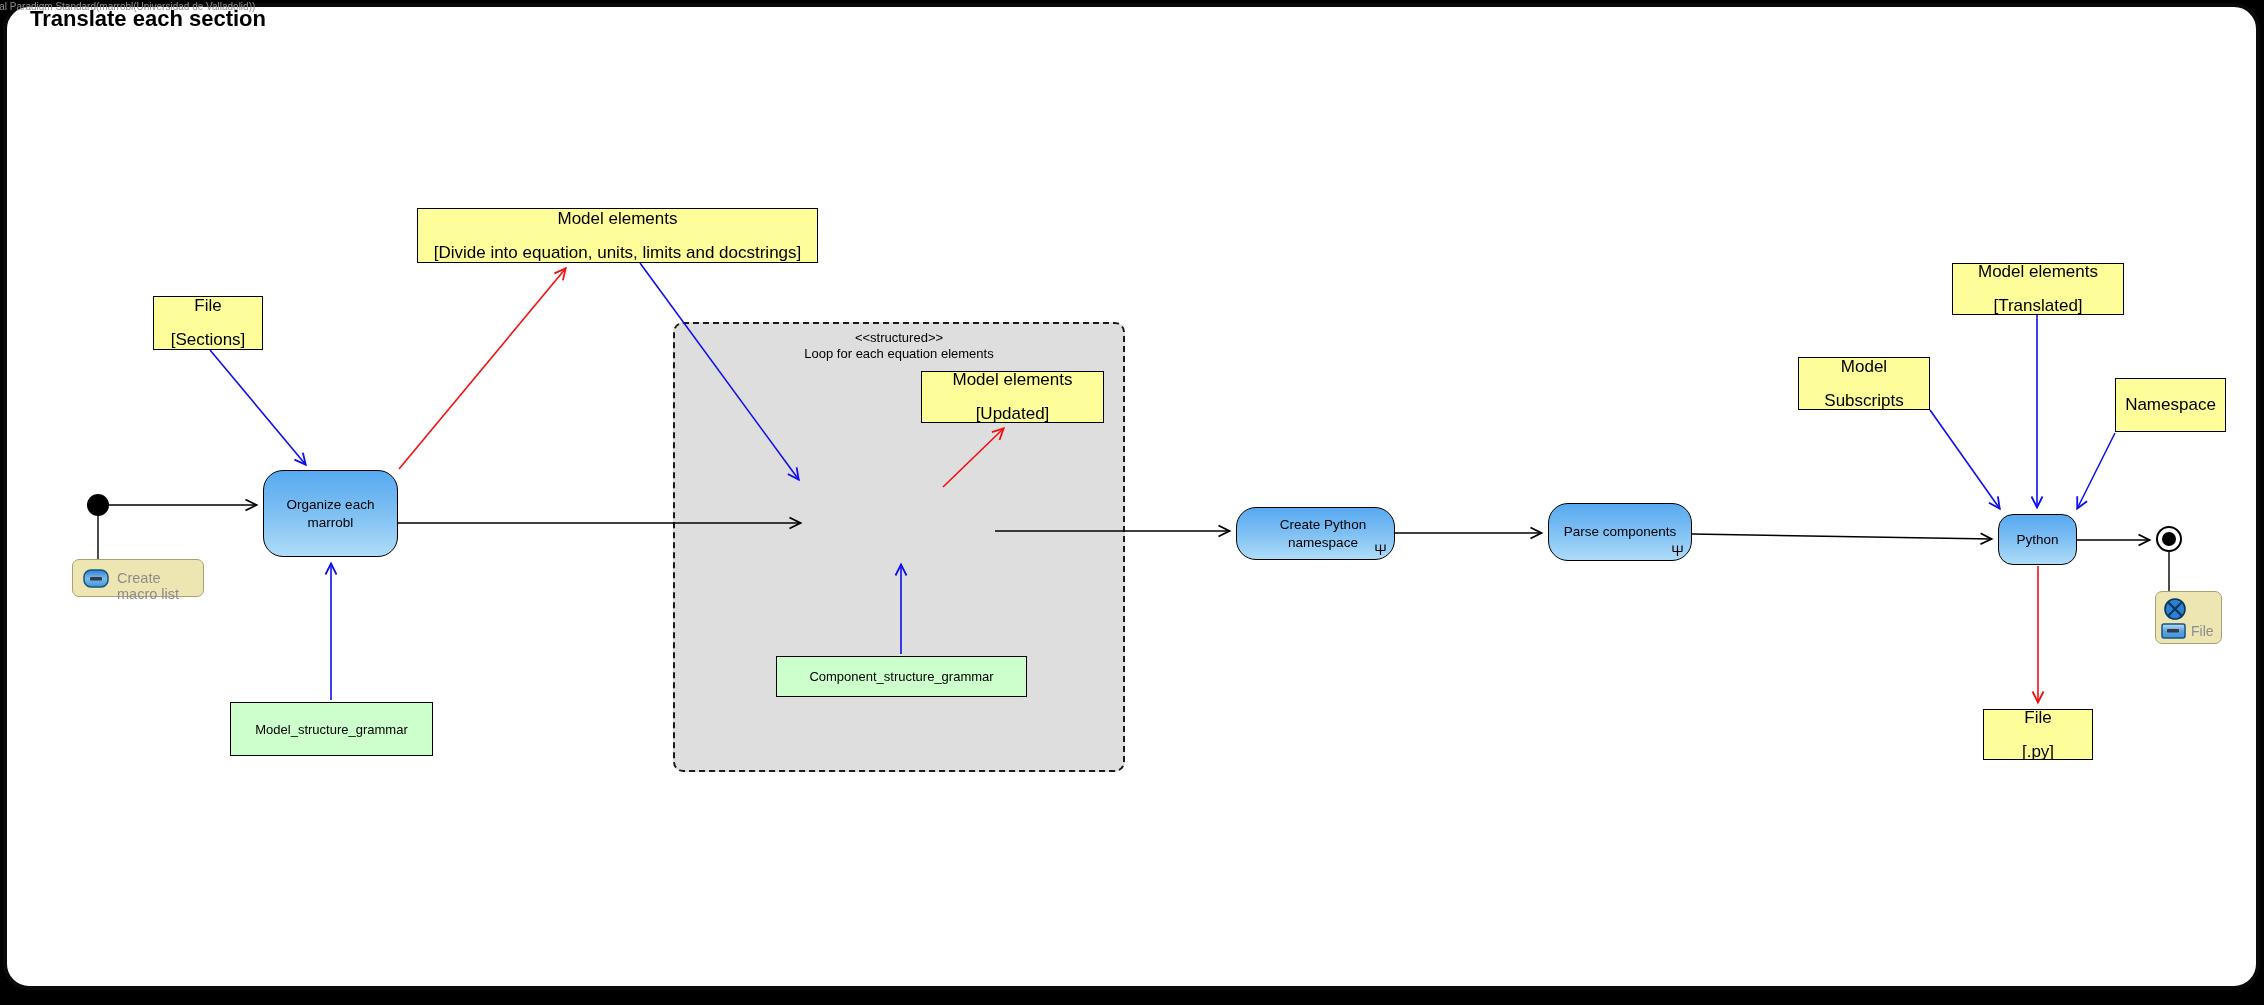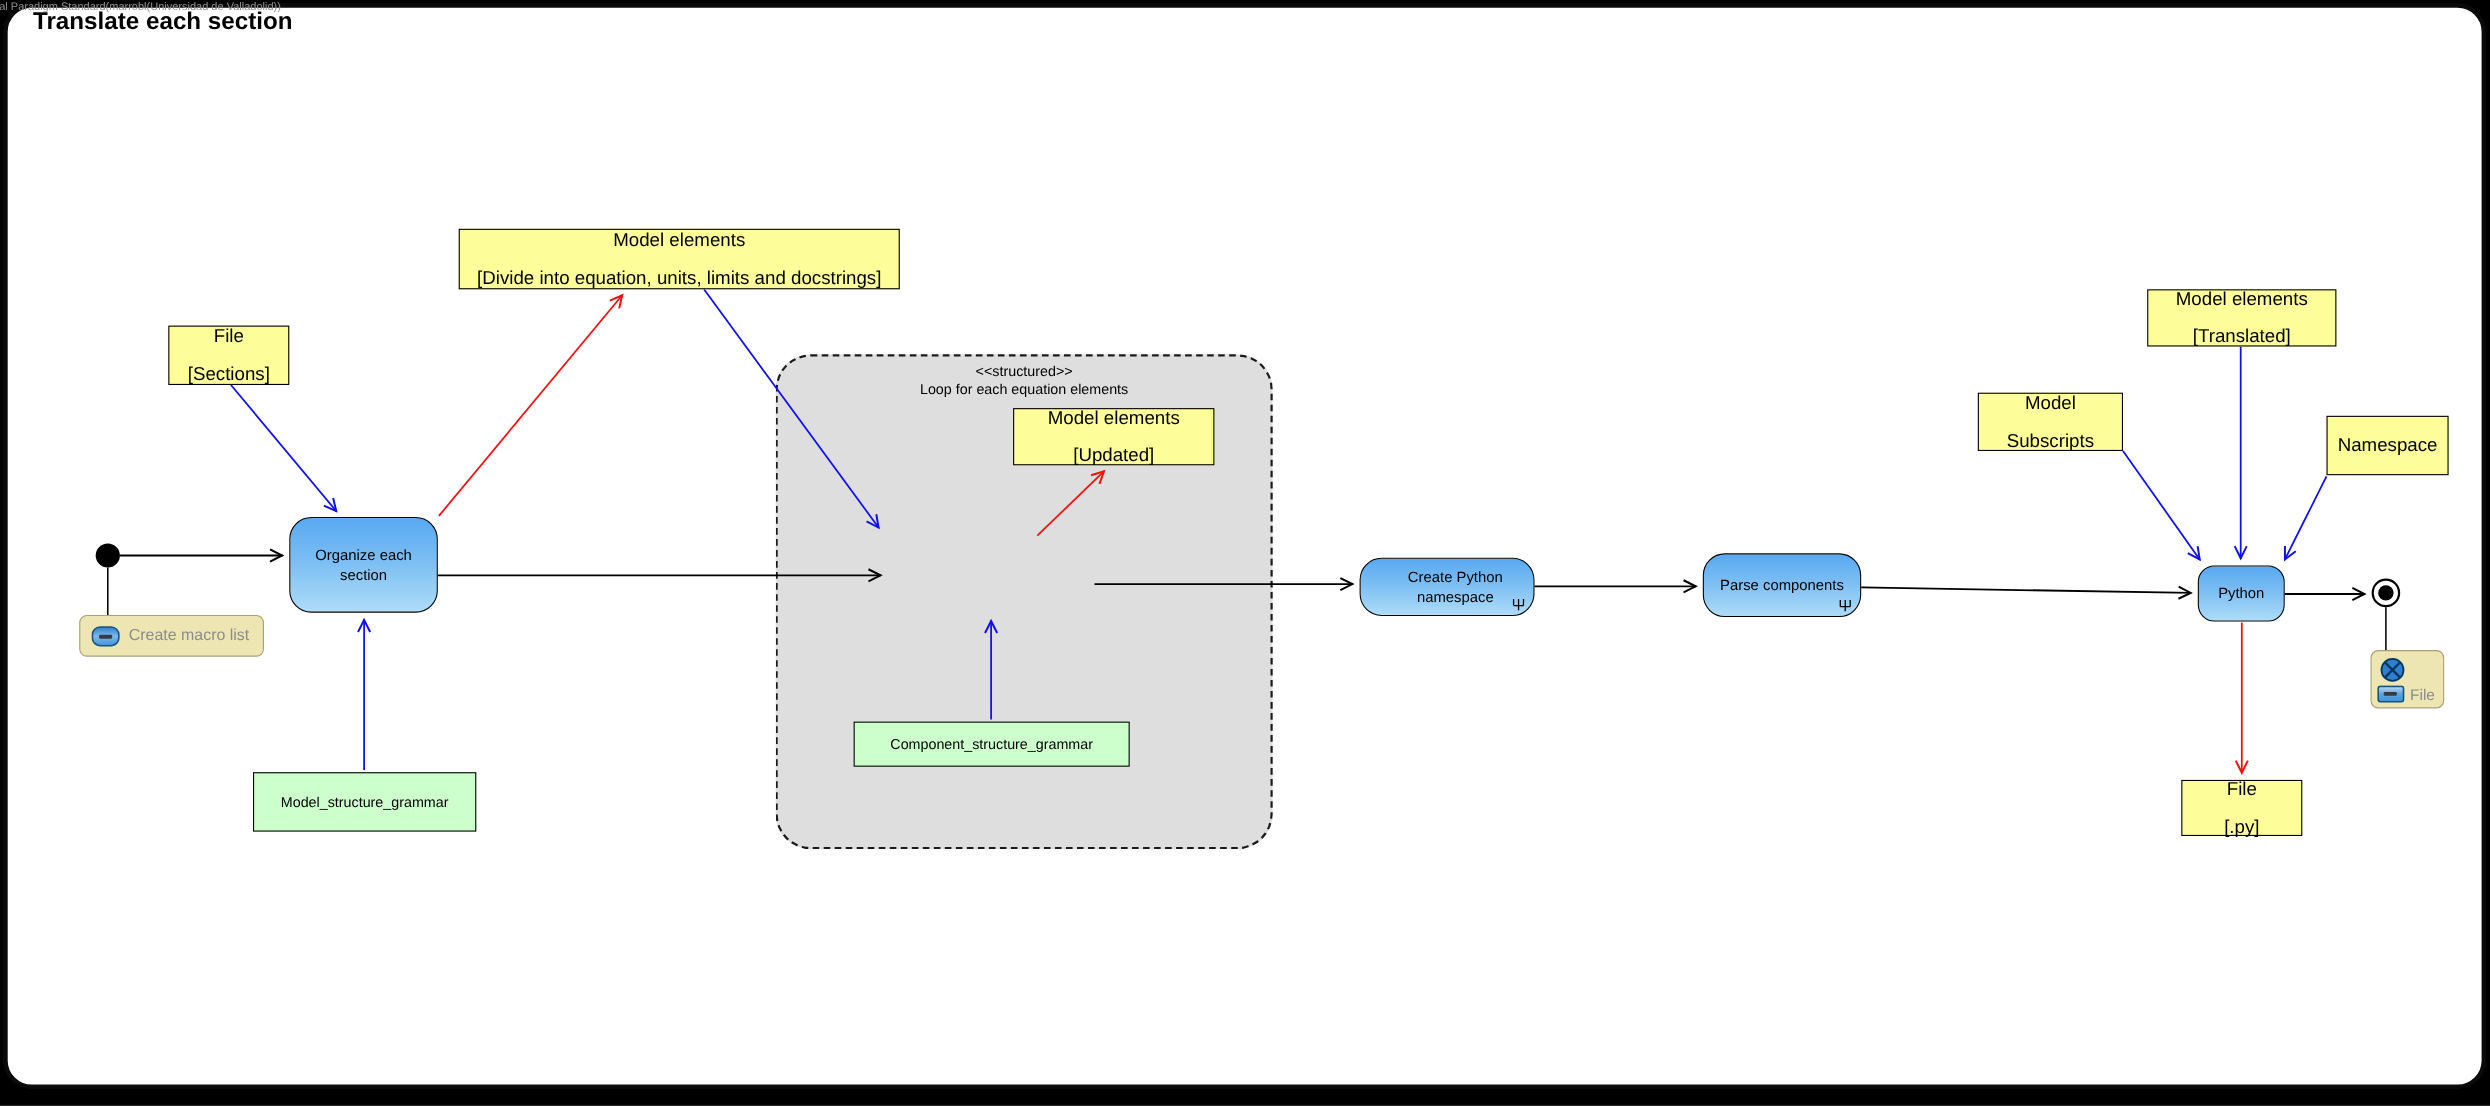--- a/index.html
+++ b/index.html
@@ -17,21 +17,21 @@
   .activity{display:flex;align-items:center;justify-content:center;z-index:3;
     background:linear-gradient(180deg,var(--activity-fill-top) 0%,#7fc0f3 50%,var(--activity-fill-bottom) 100%);
     border:1.6px solid #000;border-radius:20px;font-size:13.5px;line-height:1.3;cursor:default;}
   
   .obj{display:flex;align-items:center;justify-content:center;z-index:3;
     background:var(--object-fill);border:1.8px solid #000;font-size:17px;line-height:2.0;}
   
   .grammar{display:flex;align-items:center;justify-content:center;z-index:3;
     background:var(--grammar-fill);border:1.5px solid #000;font-size:13px;}
   
-  .loop-box{background:var(--container-fill);border:2px dashed #1a1a1a;border-radius:32px;z-index:1;margin-left:32px;}
+  .loop-box{background:var(--container-fill);border:2px dashed #1a1a1a;border-radius:10px;z-index:1;}
   .loop-head{position:absolute;left:0;right:0;top:6px;text-align:center;font-size:13px;color:#000;line-height:1.2;}
   
   .note{background:var(--note-fill);border:1.5px solid var(--note-border);border-radius:7px;z-index:3;
         color:var(--note-text);}
   
   .start-node{width:22px;height:22px;border-radius:50%;background:#000;z-index:3;}
   .end-node{width:26px;height:26px;border-radius:50%;background:#fff;border:2px solid #000;z-index:3;
             display:flex;align-items:center;justify-content:center;}
   .end-node .dot{width:14px;height:14px;border-radius:50%;background:#000;}
   .rake{position:absolute;right:7px;bottom:4px;z-index:4;}
@@ -80,21 +80,21 @@
     <path d="M1930,410 L2000,509" stroke="#0f0fee" stroke-width="1.6" fill="none" marker-end="url(#mU)"></path>
     <path d="M2037,315 L2037,508" stroke="#0f0fee" stroke-width="1.6" fill="none" marker-end="url(#mU)"></path>
     <path d="M2115,433 L2077,509" stroke="#0f0fee" stroke-width="1.6" fill="none" marker-end="url(#mU)"></path>
     <path d="M2077,540 L2150,540" stroke="#000" stroke-width="1.6" fill="none" marker-end="url(#mB)"></path>
     <path d="M2038,566 L2038,703" stroke="#f50f0f" stroke-width="1.6" fill="none" marker-end="url(#mR)"></path>
     <path d="M2169,552 L2169,591" stroke="#000" stroke-width="1.4" fill="none"></path>
   </svg>
 
   <div class="abs start-node" style="left:87px;top:494px;"></div>
 
-  <div class="abs note" style="left:72px;top:559px;width:168px;height:38px;padding-left:17px;">
+  <div class="abs note" style="left:72px;top:559px;width:132px;height:38px;padding-left:17px;">
     <svg class="abs" style="left:10px;top:9px;" width="27" height="20">
       <defs>
           <linearGradient id="g1" x1="0" y1="0" x2="0" y2="1">
         <stop offset="0" stop-color="#2f7fd0"></stop>
             <stop offset="0.5" stop-color="#7db9e8"></stop>
             <stop offset="1" stop-color="#3f93dc"></stop>
       </linearGradient>
         </defs>
       <rect x="1" y="1" width="24" height="17" rx="7" fill="url(#g1)" stroke="#17537f" stroke-width="1.5"></rect>
       <rect x="7" y="8" width="12" height="3.6" rx="1.2" fill="#333d47"></rect>
@@ -131,21 +131,21 @@
 
   <div class="abs grammar" style="left:230px;top:702px;width:203px;height:54px;">
     <div class="lbl">Model_structure_grammar</div>
   </div>
   <div class="abs grammar" style="left:776px;top:656px;width:251px;height:41px;">
     <div class="lbl">Component_structure_grammar</div>
   </div>
 
   <div class="abs activity" style="left:263px;top:470px;width:135px;height:87px;">
     <div class="lbl">Organize each
-section</div>
+marrobl</div>
   </div>
   <div class="abs activity" style="left:1236px;top:507px;width:159px;height:53px;padding-left:15px;">
     <div class="lbl">Create Python
 namespace</div>
     <svg class="rake" width="13" height="12">
       <path d="M6.5,12 L6.5,7.5 M2,7.5 L11,7.5 M2,7.5 L2,1.5 M6.5,7.5 L6.5,1.5 M11,7.5 L11,1.5" stroke="#000" stroke-width="1.2" fill="none"></path>
     </svg>
   </div>
   <div class="abs activity" style="left:1548px;top:503px;width:144px;height:58px;">
     <div class="lbl">Parse components</div>

